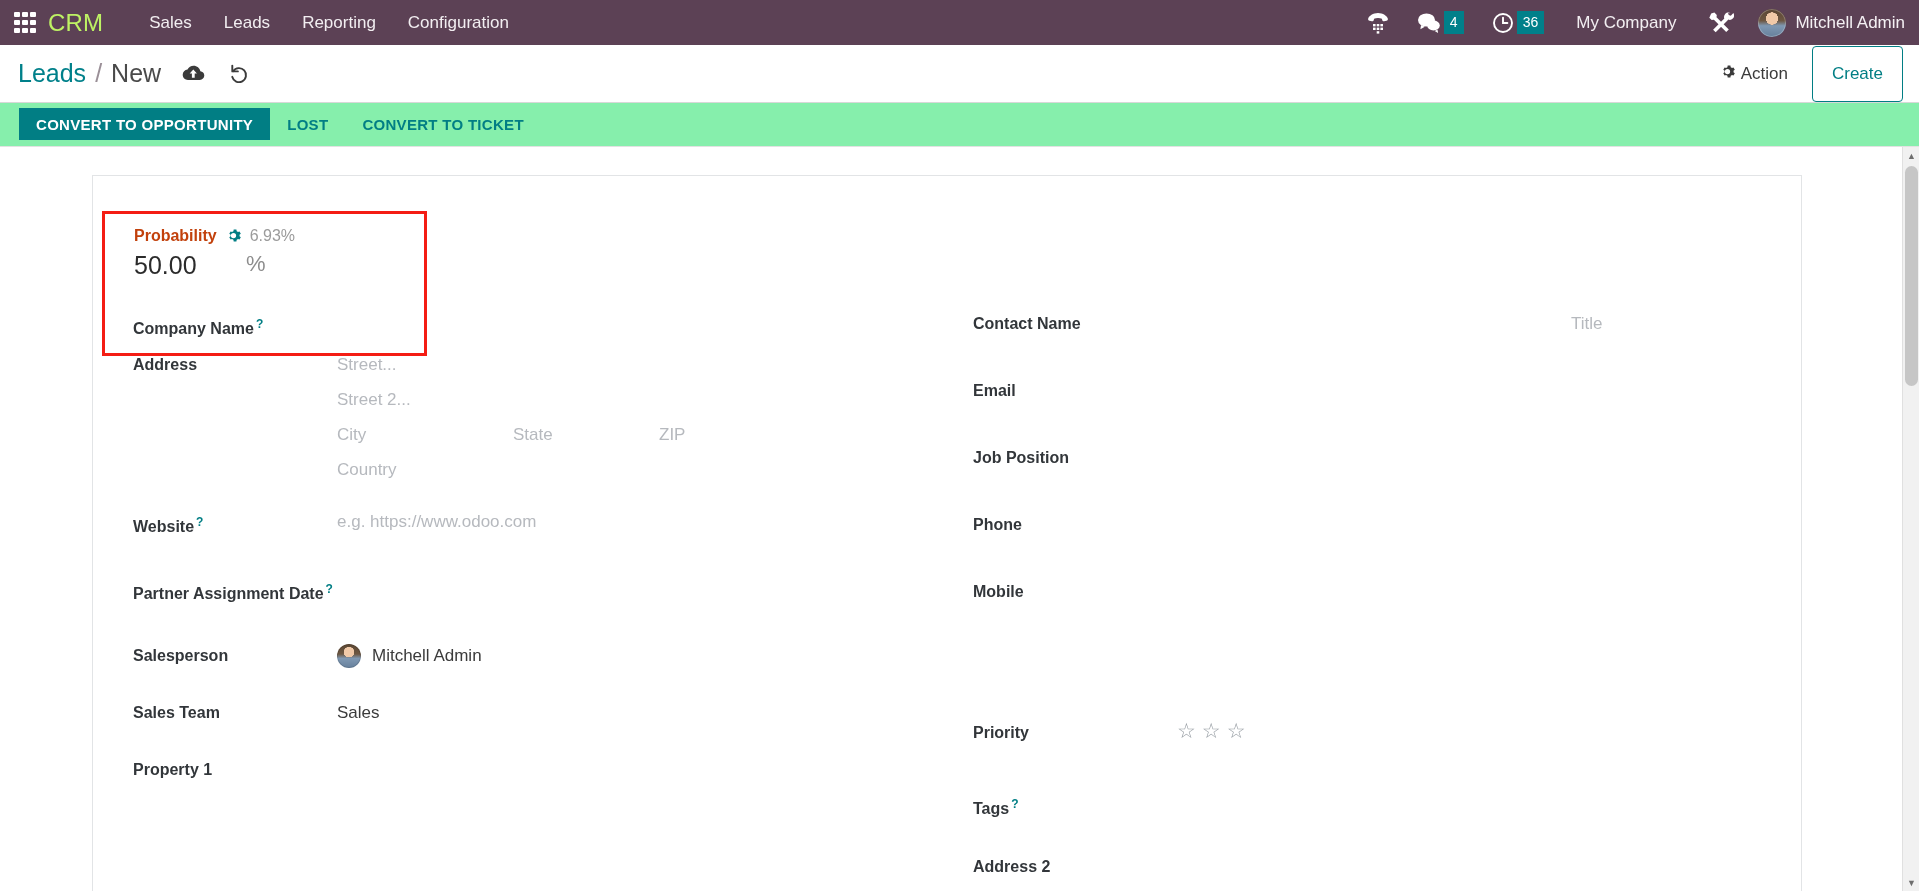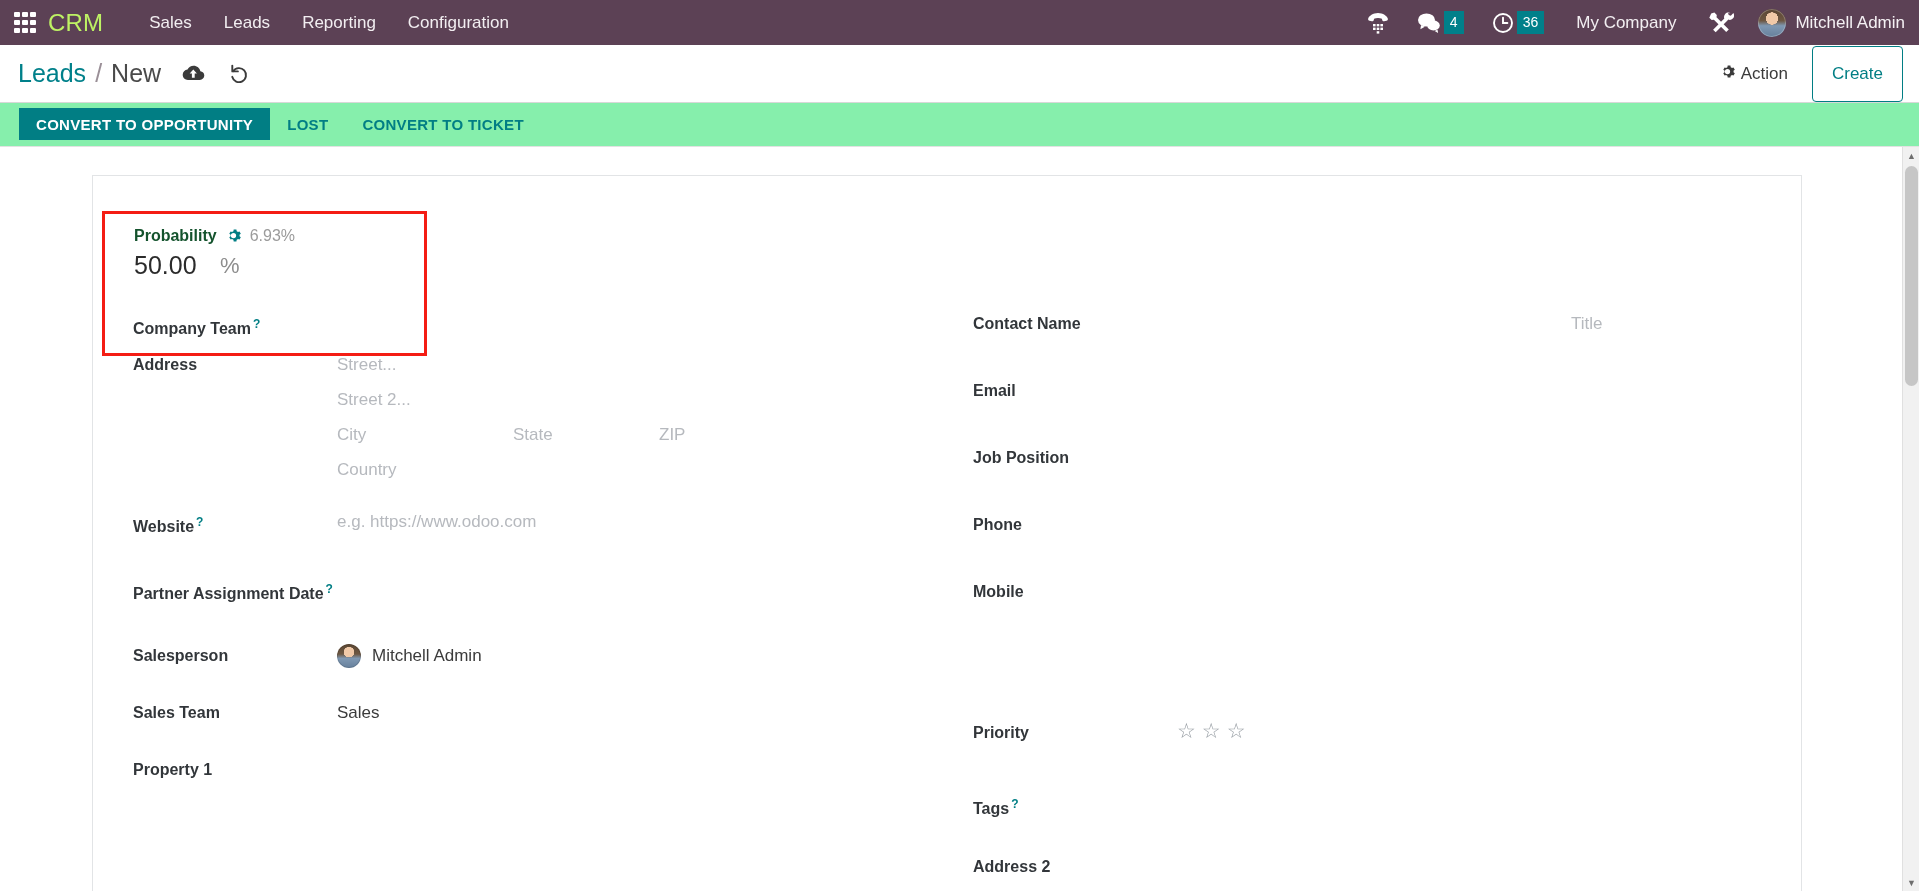--- a/index.html
+++ b/index.html
@@ -141,24 +141,24 @@
   }
   .oe-title { padding-left: 1px; }
   .record-title {
     font-size: 36px; font-weight: 300; color: #2b2b2b;
     line-height: 1.1; letter-spacing: -.2px;
   }
   .prob-line {
     display: flex; align-items: center; gap: 9px;
     margin-top: 21px;
   }
-  .prob-label { font-size: 16px; font-weight: bold; color: #14532d; }
+  .prob-label { font-size: 16px; font-weight: bold; color: #c2410c; }
   .gear-icon { color: #017e84; font-size: 15px; cursor: pointer; line-height: 1; }
   .prob-computed { font-size: 16px; color: #9b9b9b; }
-  .prob-value-row { display: flex; align-items: center; gap: 8px; margin-top: 6px; }
+  .prob-value-row { display: flex; align-items: flex-start; gap: 34px; margin-top: 6px; }
   .prob-value {
     font-size: 25px; font-weight: 300; color: #2b2b2b;
     border: none; outline: none; background: transparent;
     width: 78px; padding: 0; font-family: inherit;
   }
   .prob-unit { font-size: 22px; font-weight: 300; color: #8d8d8d; }
 
   
   .form-grid {
     display: grid;
@@ -355,21 +355,21 @@
         <span class="prob-unit">%</span>
       </div>
     </div>
 
     <div class="form-grid">
 
       <div class="left-col">
 
         <div class="field-row">
           <div class="f-label">
-            <span>Company Team</span><span class="help-q">?</span>
+            <span>Company Name</span><span class="help-q">?</span>
           </div>
           <div class="f-val"></div>
         </div>
 
         <div class="field-row">
           <div class="f-label">Address</div>
           <div class="f-val">
             <div class="ph">Street...</div>
             <div class="ph" style="margin-top:11px">Street 2...</div>
             <div class="addr-sub" style="margin-top:11px">

